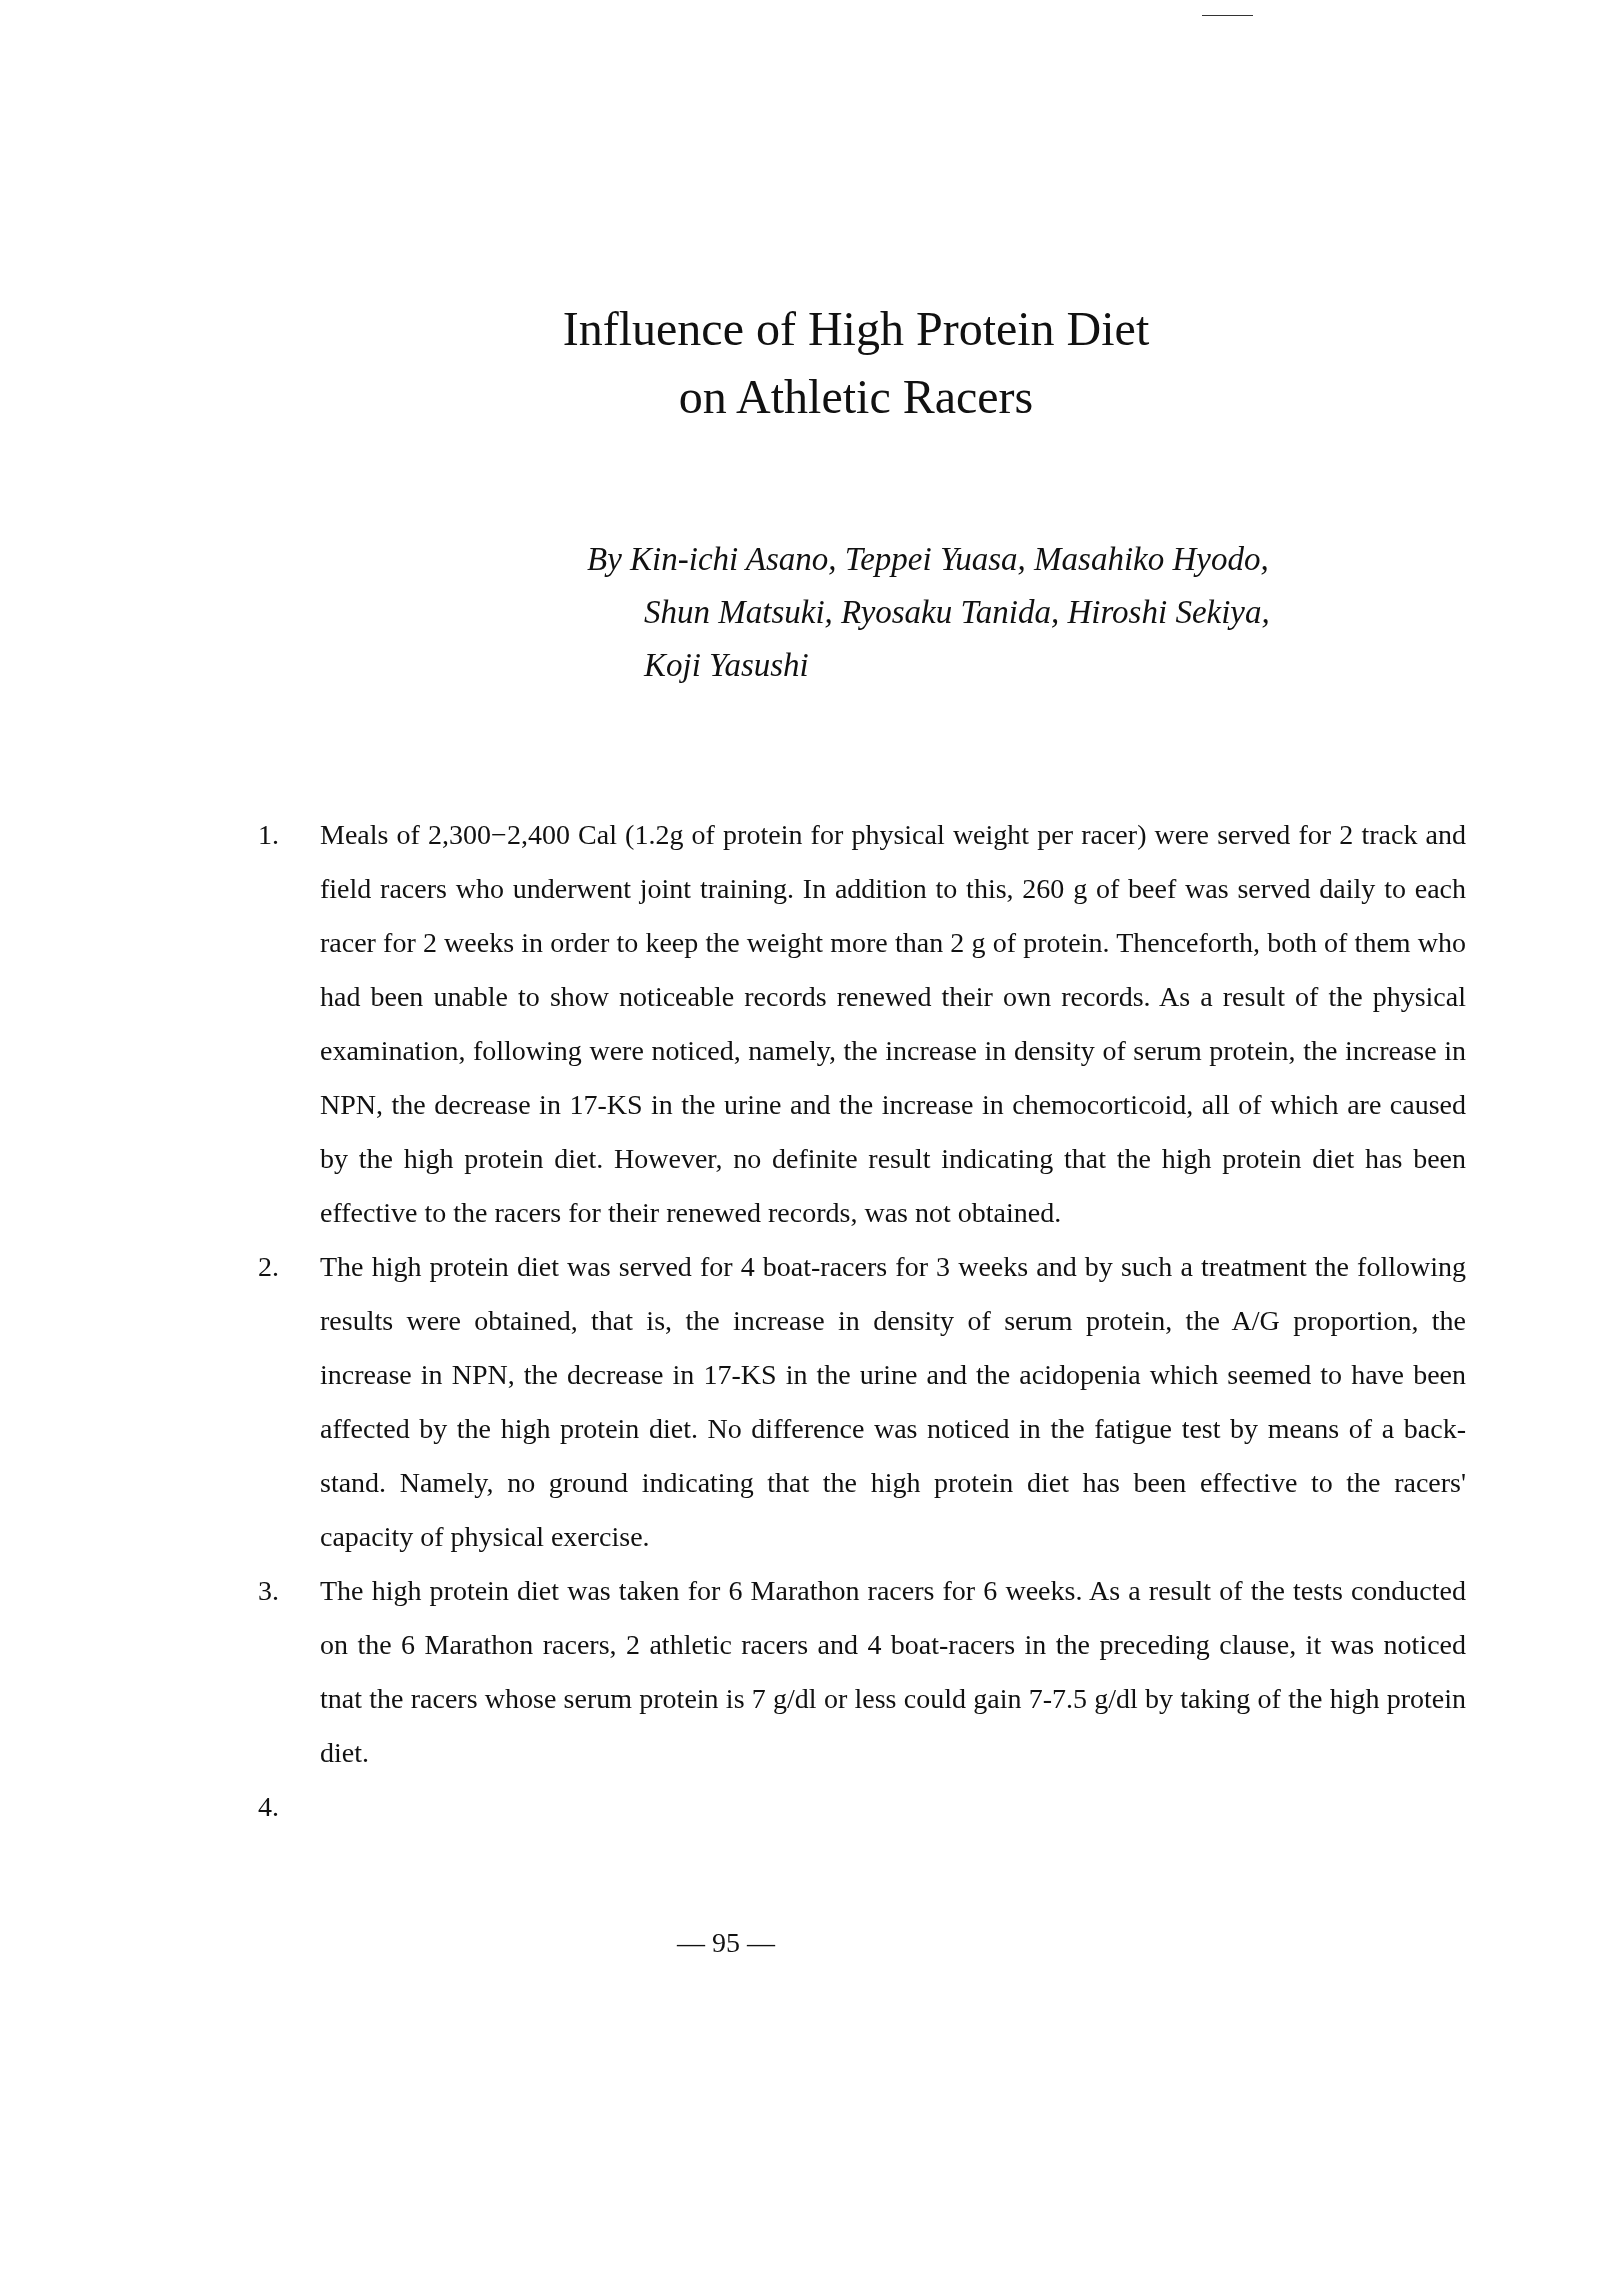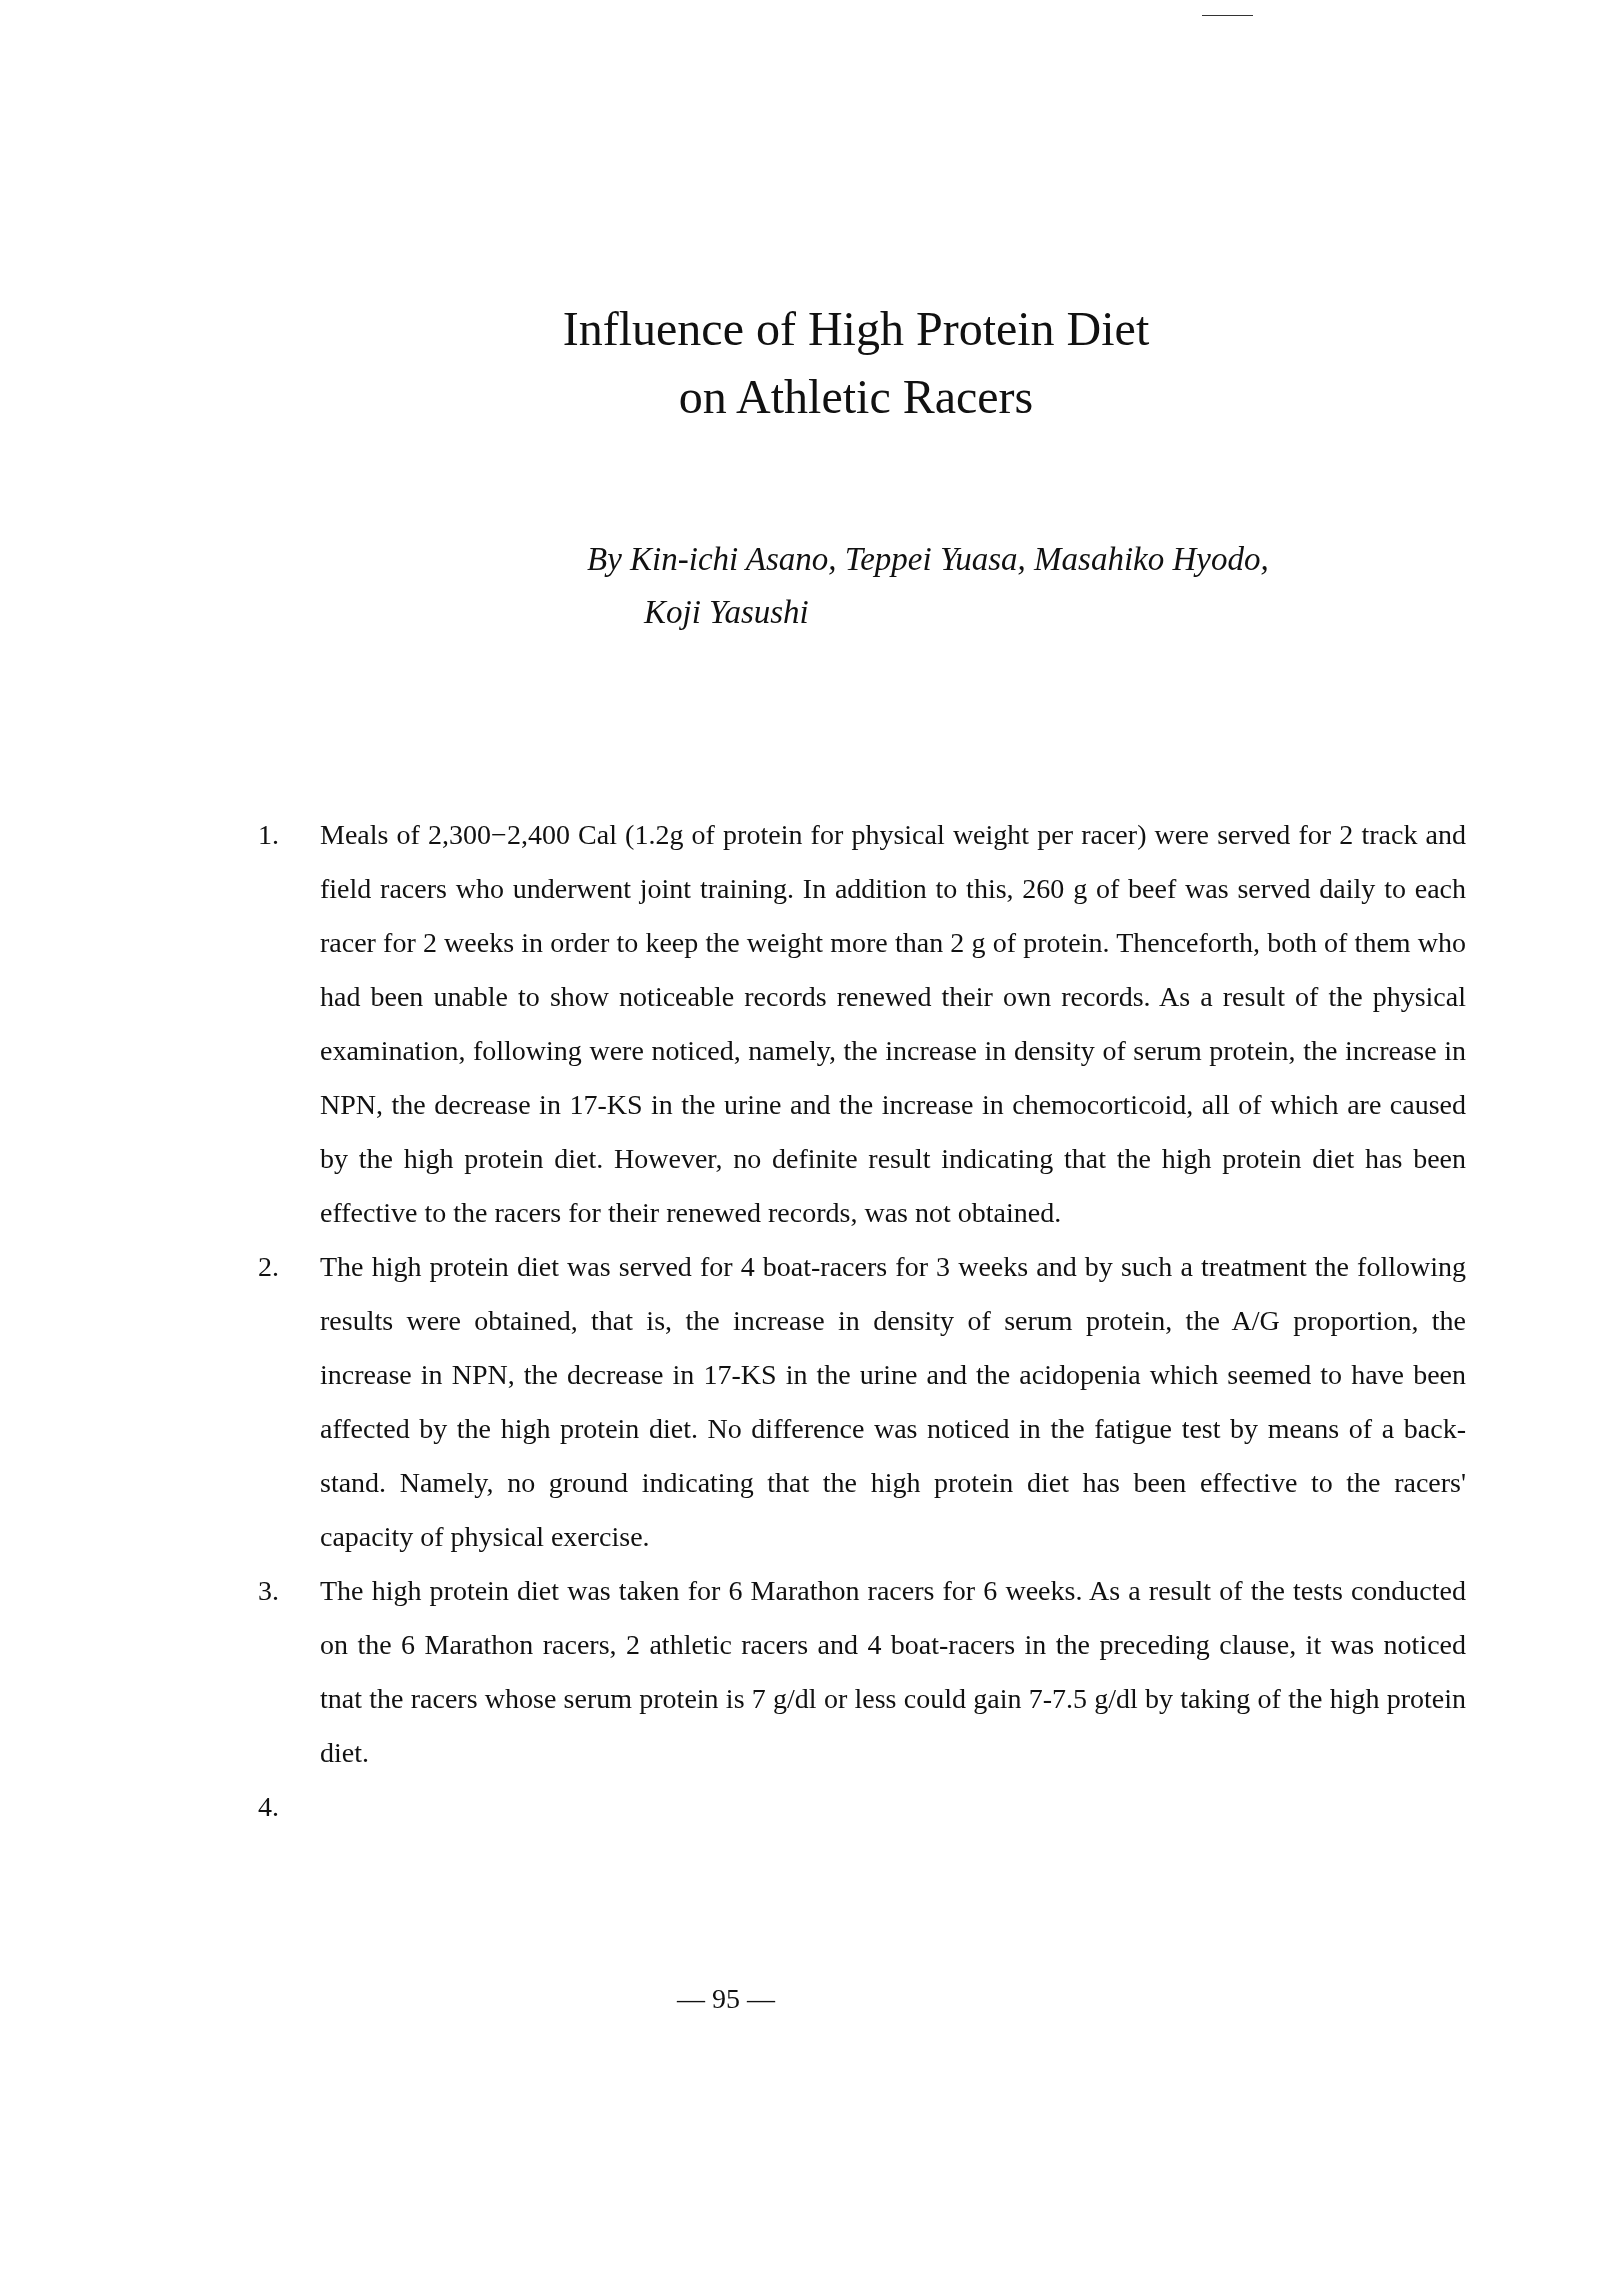--- a/index.html
+++ b/index.html
@@ -7,32 +7,33 @@
 .topline{position:absolute;left:1202px;top:14.7px;width:51px;height:1.7px;background:#333;}
 .title{position:absolute;left:0;width:1622px;text-align:center;font-size:48px;line-height:68px;}
 .t1{top:295px;left:45px;}
 .t2{top:363px;left:45px;}
 .authors{position:absolute;left:587px;top:533px;font-style:italic;font-size:33px;line-height:53px;}
 .authors div{white-space:nowrap;}
 .authors .ind{padding-left:57px;}
 .items{position:absolute;left:258px;top:808px;width:1208px;}
 .item{position:relative;padding-left:62px;font-size:28px;line-height:54px;text-align:justify;text-align-last:left;}
 .item .num{position:absolute;left:0;top:0;}
-.pagenum{position:absolute;left:0;width:1452px;top:1983px;text-align:center;font-size:28px;}
+.pagenum{position:absolute;left:0;width:1452px;top:1927px;text-align:center;font-size:28px;}
 </style>
 </head>
 <body>
 
 <div class="topline"></div>
 
 <div class="title t1">Influence of High Protein Diet</div>
 <div class="title t2">on Athletic Racers</div>
 
 <div class="authors">
   <div>By Kin-ichi Asano,  Teppei Yuasa,  Masahiko Hyodo,</div>
+  <div class="ind">Shun Matsuki,  Ryosaku Tanida,  Hiroshi Sekiya,</div>
   <div class="ind">Koji Yasushi</div>
 </div>
 
 <div class="items">
   <div class="item">
     <span class="num">1.</span>
     <span>Meals of 2,300−2,400 Cal (1.2g of protein for physical weight per racer) were served for 2 track and field racers who underwent joint training. In addition to this, 260 g of beef was served daily to each racer for 2 weeks in order to keep the weight more than 2 g of protein. Thenceforth, both of them who had been unable to show noticeable records renewed their own records. As a result of the physical examination, following were noticed, namely, the increase in density of serum protein, the increase in NPN, the decrease in 17-KS in the urine and the increase in chemocorticoid, all of which are caused by the high protein diet. However, no definite result indicating that the high protein diet has been effective to the racers for their renewed records, was not obtained.</span>
   </div>
   <div class="item">
     <span class="num">2.</span>

